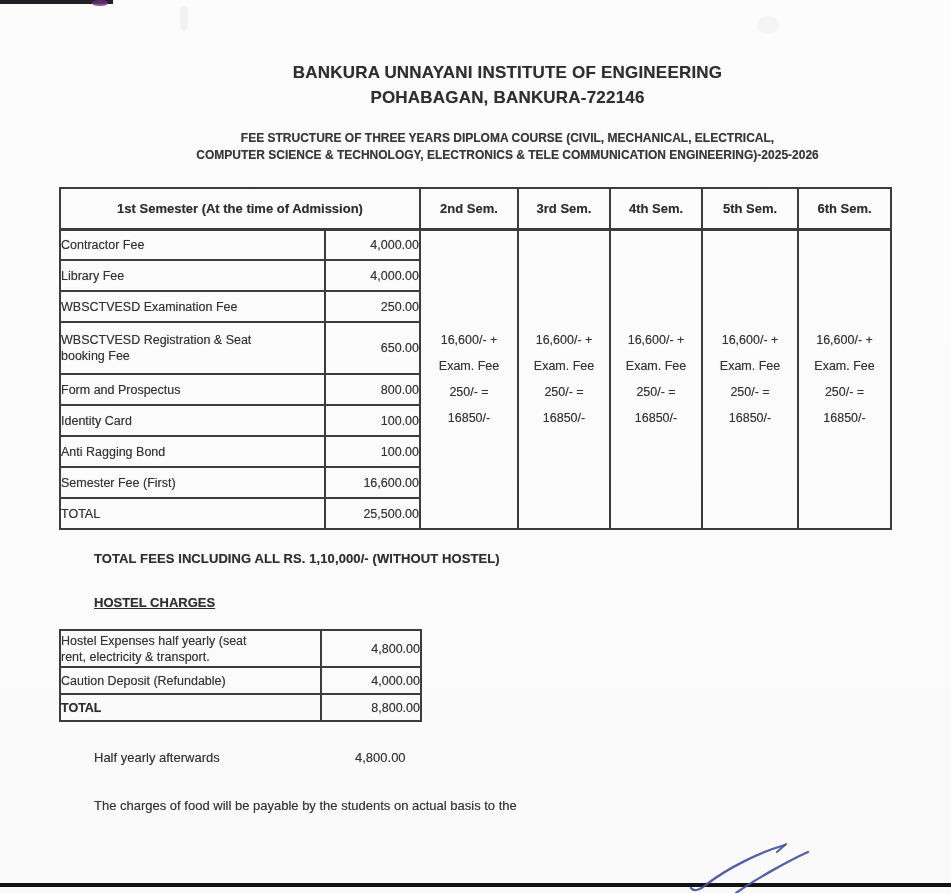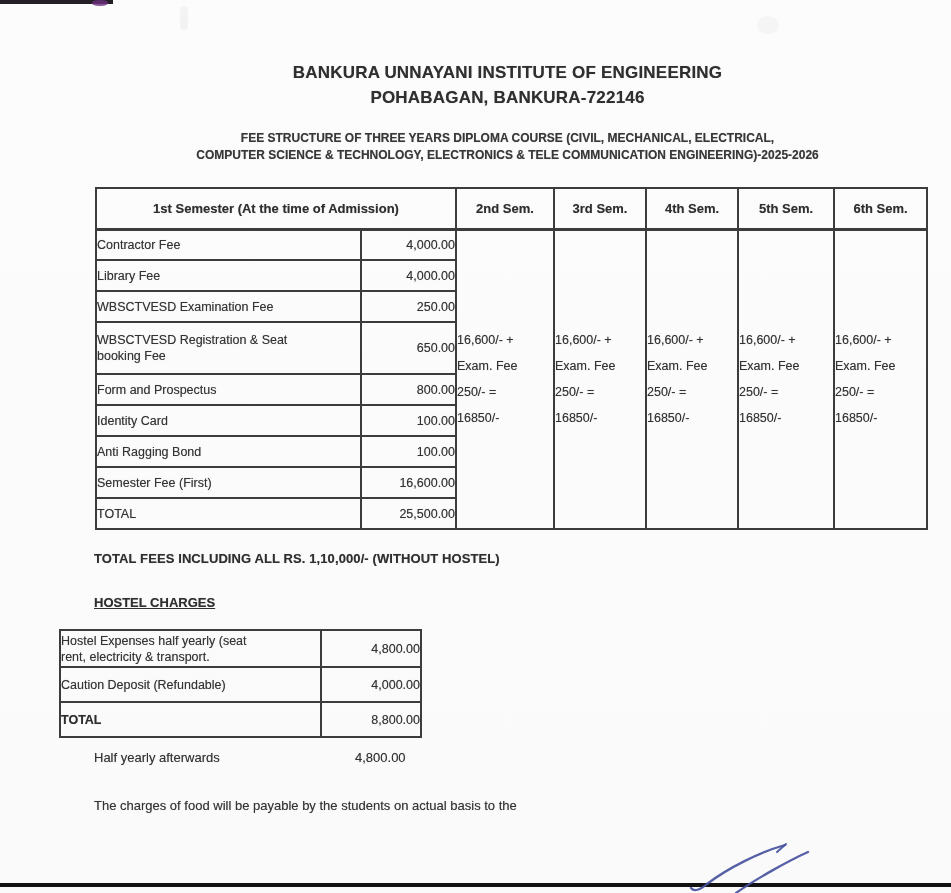--- a/index.html
+++ b/index.html
@@ -21,45 +21,45 @@
 
   
   .title-block{position:absolute;left:0;top:60px;width:951px;text-align:center;font-weight:bold;color:#2f2f2f;font-size:17px;line-height:25px;letter-spacing:.2px;}
   .subtitle-block{position:absolute;left:0;top:130px;width:951px;text-align:center;font-weight:bold;color:#383838;font-size:12px;line-height:17px;}
 
   
   table.fee{
     position:absolute;left:59px;top:187px;
     width:831px;height:341px;
     border-collapse:collapse;table-layout:fixed;
-    font-size:12.5px;color:#333;margin-left:36px;
+    font-size:12.5px;color:#333;
   }
   table.fee th, table.fee td{border:2px solid #3c3c3c;padding:0;}
   table.fee thead tr{height:41px;}
   table.fee thead th{font-size:13px;font-weight:bold;text-align:center;border-bottom-width:3px;color:#2f2f2f;}
   table.fee tbody tr{height:31px;}
   table.fee tbody tr.tall{height:52px;}
   td.lbl{padding-left:7px;vertical-align:middle;white-space:pre-line;line-height:16px;}
   td.amt{padding-right:8px;text-align:right;vertical-align:middle;}
-  td.sem{vertical-align:middle;white-space:pre-line;line-height:26px;font-size:12.5px;}
+  td.sem{vertical-align:middle;text-align:center;white-space:pre-line;line-height:26px;font-size:12.5px;}
 
   
   .total-note{position:absolute;left:62px;top:551px;font-size:13px;font-weight:bold;color:#2f2f2f;letter-spacing:.1px;}
   .hostel-heading{position:absolute;left:62px;top:595px;font-size:13px;font-weight:bold;text-decoration:underline;color:#2f2f2f;}
 
   
   table.hostel{
     position:absolute;left:59px;top:629px;
     width:361px;height:89px;
     border-collapse:collapse;table-layout:fixed;
     font-size:12.5px;color:#333;
   }
   table.hostel td{border:2px solid #3c3c3c;padding:0;}
   table.hostel tr.r1{height:37px;}
-  table.hostel tr.r2, table.hostel tr.r3{height:35px;}
+  table.hostel tr.r2, table.hostel tr.r3{height:27px;}
   table.hostel tr.r3 td.lbl{font-weight:bold;color:#2c2c2c;}
 
   .half-yearly-label{position:absolute;left:62px;top:750px;font-size:13px;}
   .half-yearly-amount{position:absolute;left:323px;top:750px;font-size:13px;}
 
   .food-note{position:absolute;left:62px;top:796px;font-size:13px;line-height:20px;color:#343434;}
 
   
   .bottom-rule{position:absolute;left:0;top:883px;width:951px;height:4px;background:#121212;}
   .signature{position:absolute;left:660px;top:830px;width:175px;height:63px;}

